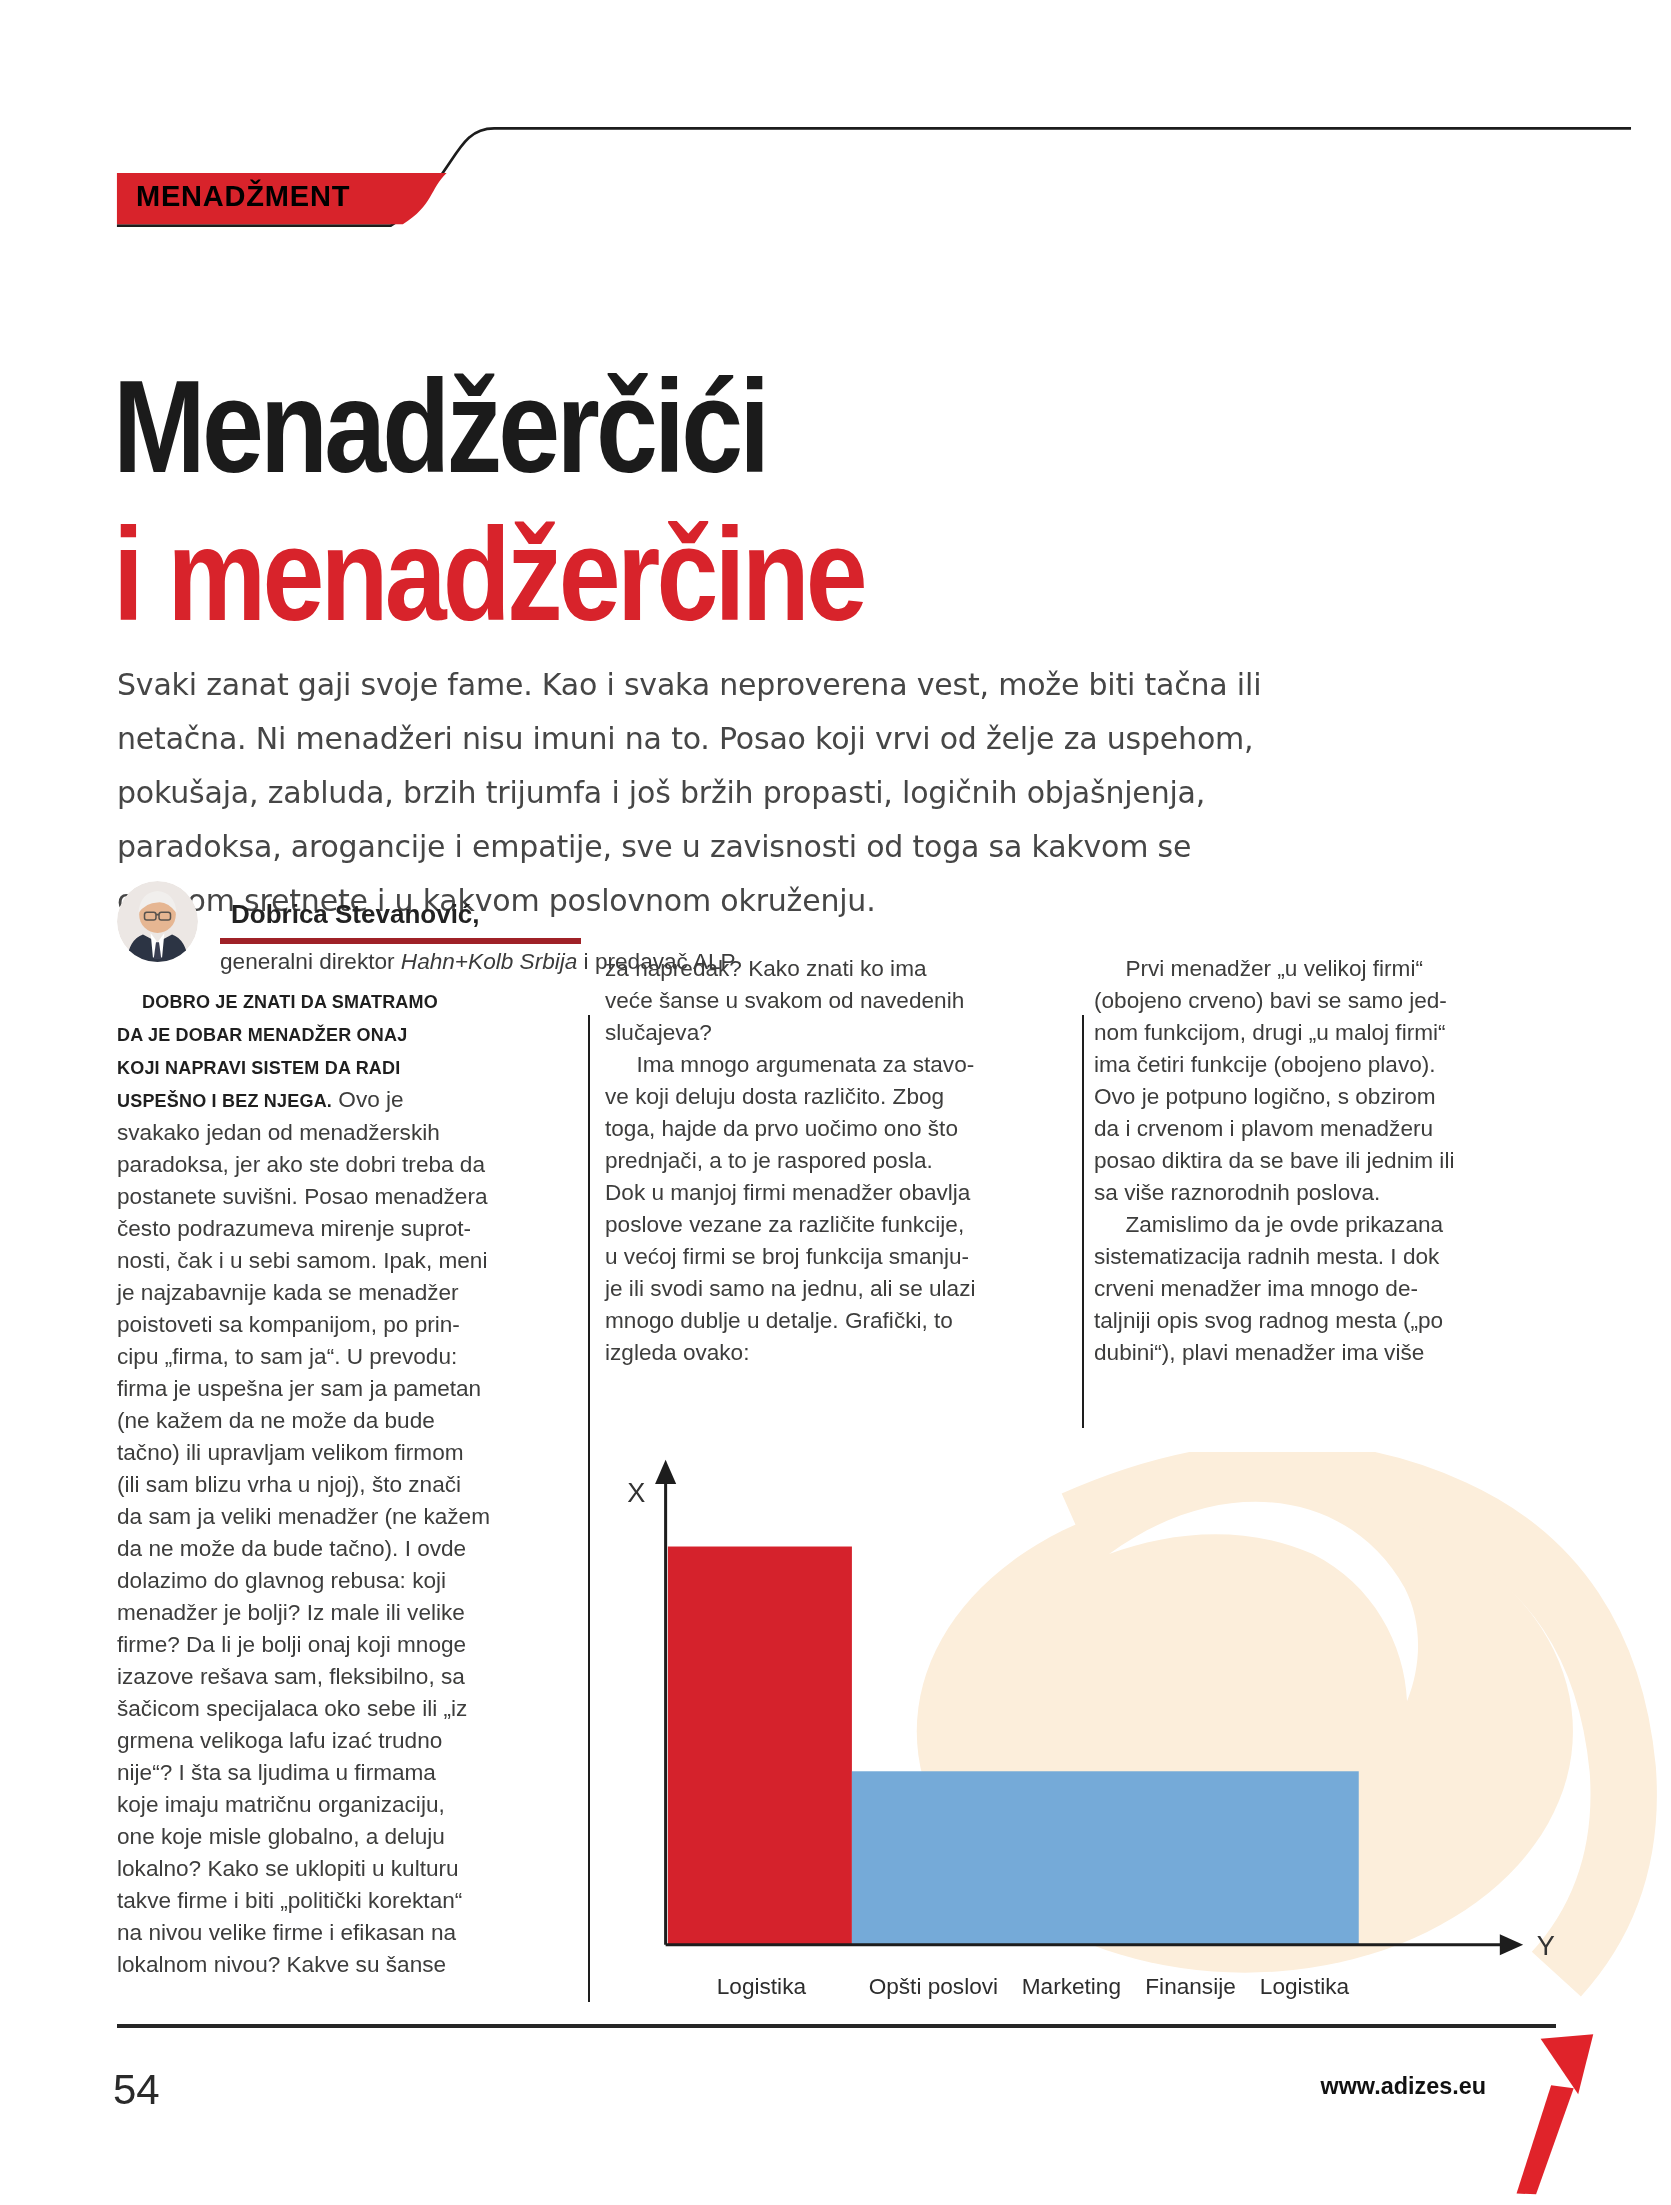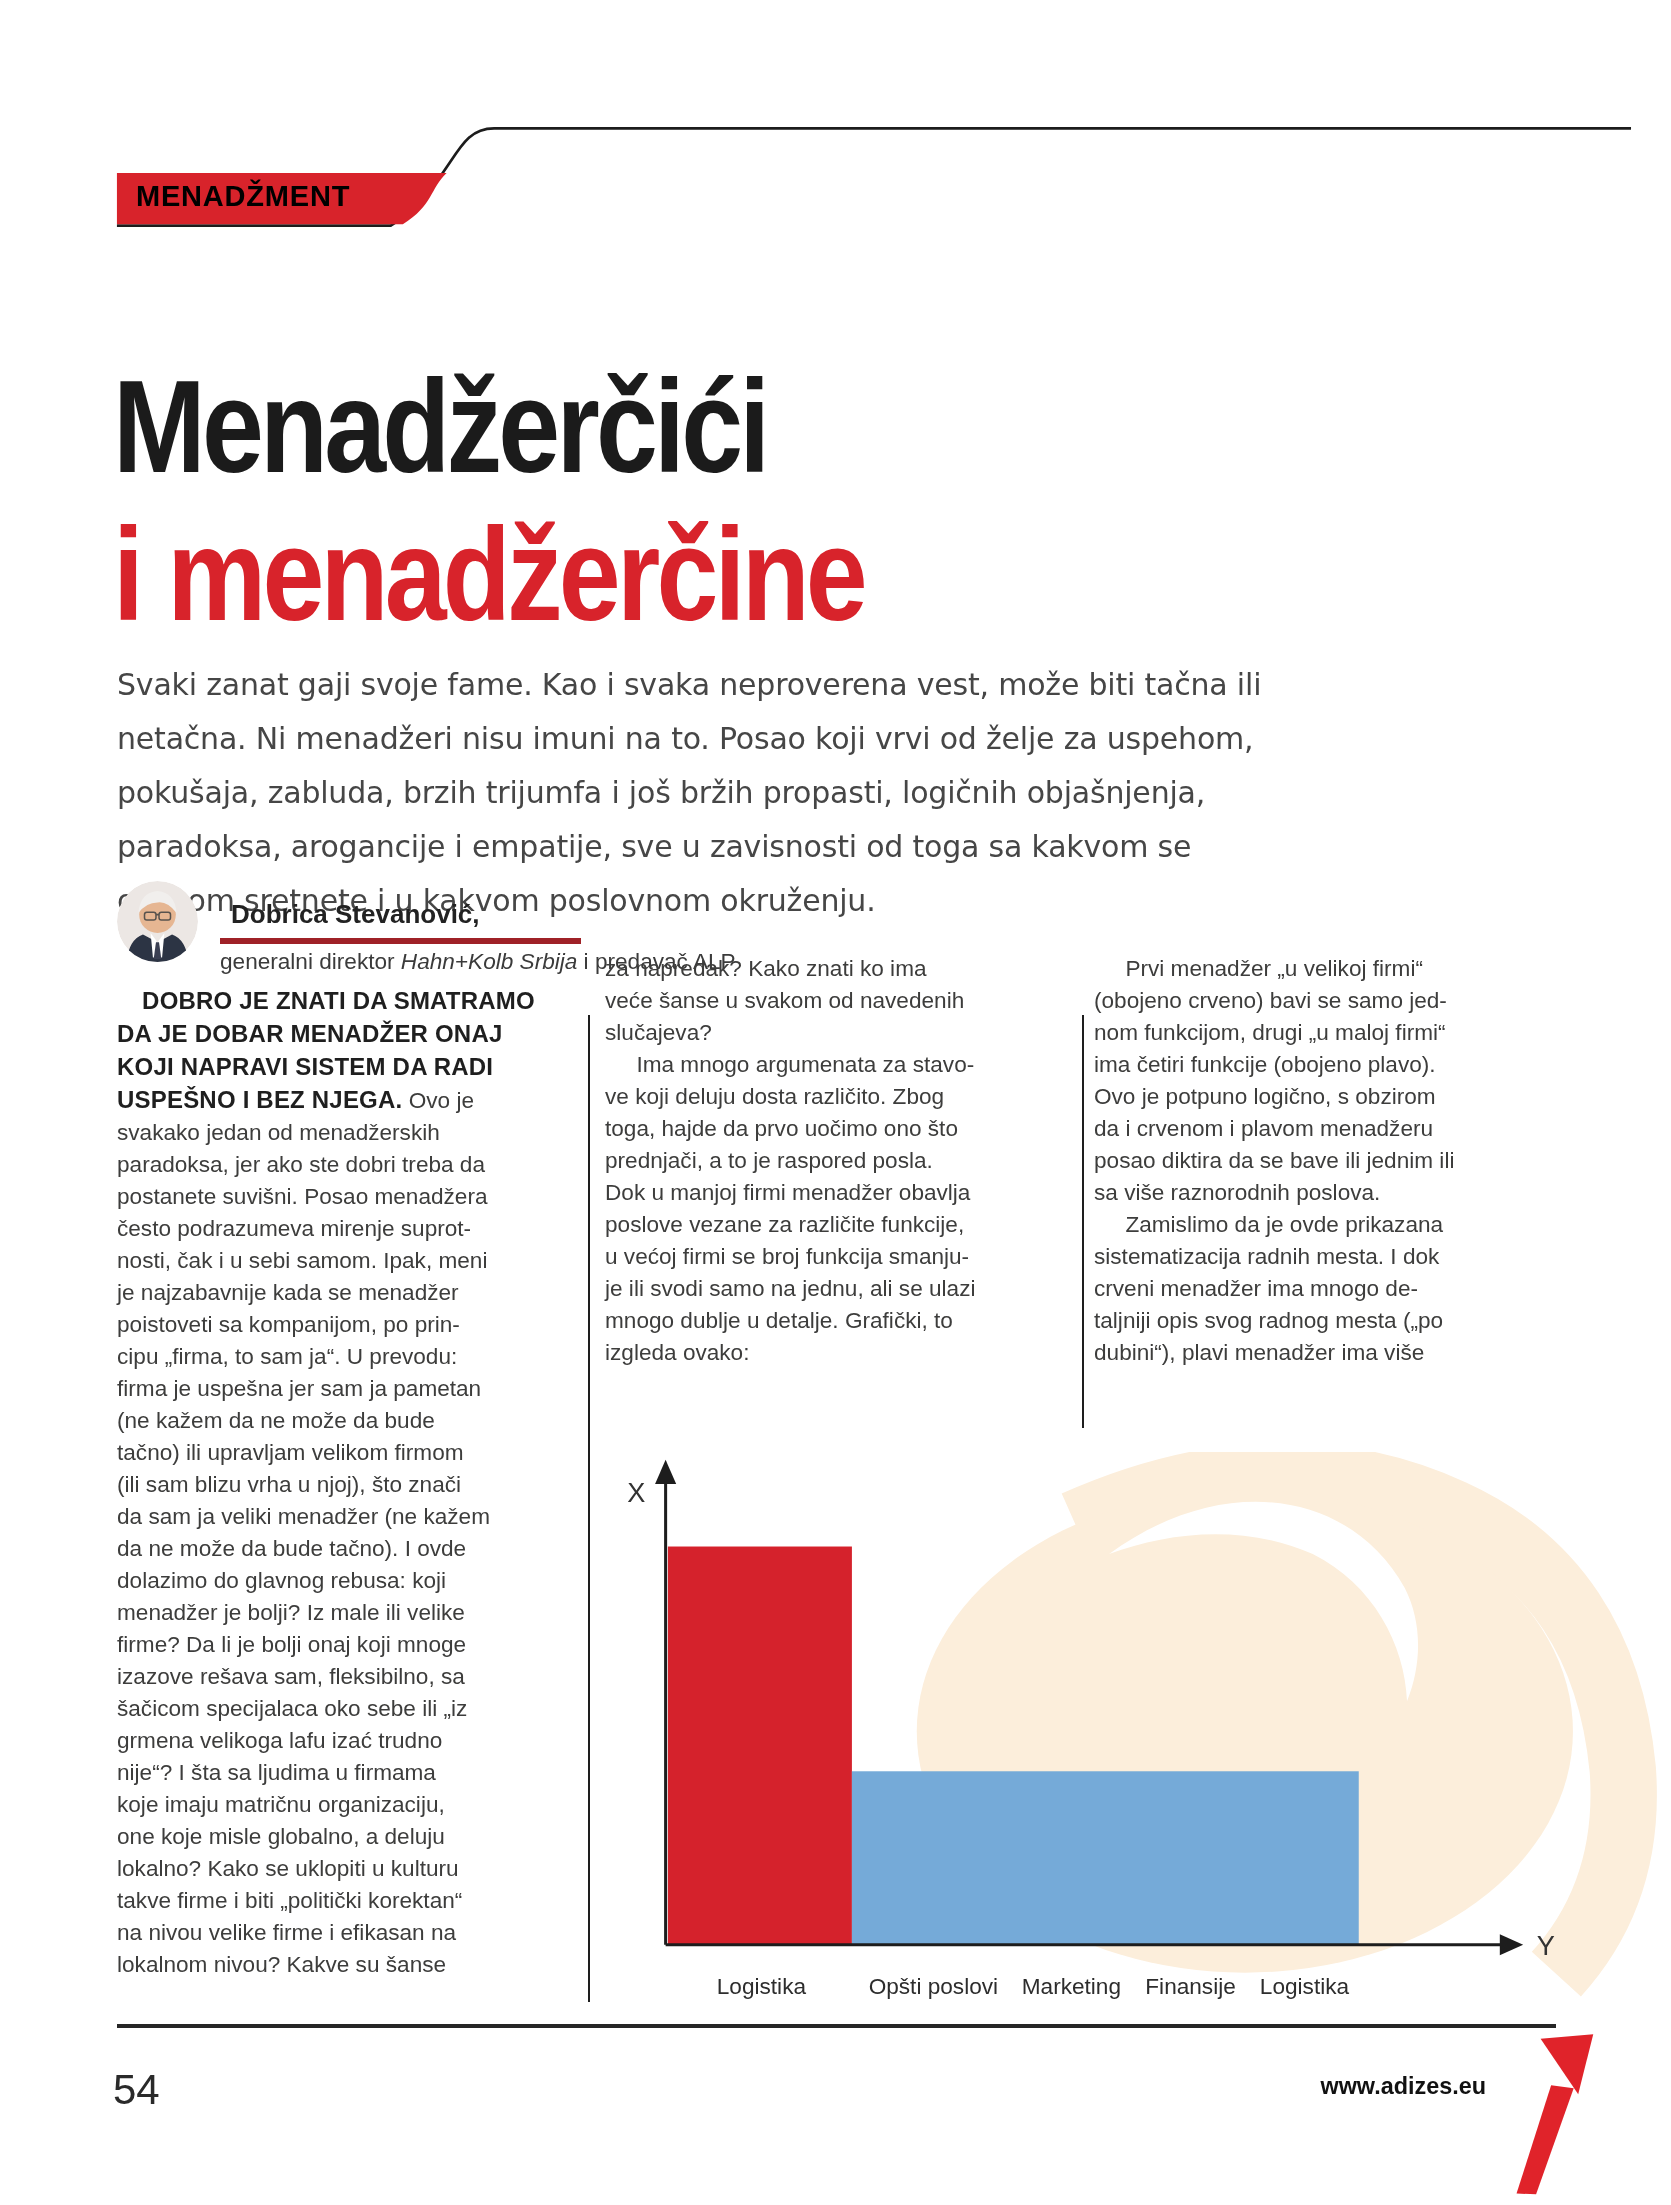--- a/index.html
+++ b/index.html
@@ -29,21 +29,21 @@
   .author-underline{left:220px;top:938px;width:361px;height:6px;}
   .author-role{left:220px;top:949px;font-size:22.6px;color:#3b3b3b;}
   .author-role .it{font-style:italic;}
 
   
   .col{top:953px;width:457px;font-size:22.6px;line-height:32px;color:#3d3d3c;
      white-space:pre-wrap;}
   #col1{left:117px;}
   #col2{left:605px;}
   #col3{left:1094px;}
-  .col .lead-bold{font-weight:700;font-size:24px;color:#1f1f1f;letter-spacing:0.2px;}
+  .col .lead-bold{font-weight:700;font-size:18px;color:#1f1f1f;letter-spacing:0.2px;}
   .vrule{width:2.3px;background:#1e1e1e;}
   #vrule1{left:588px;top:1015px;height:987px;}
   #vrule2{left:1082px;top:1015px;height:413px;}
 
   
   #chart-svg{left:600px;top:1452px;width:1071px;height:585px;}
   .chart-label{font-size:30px;fill:#2d2d2d;}
   .axis-label{font-size:36px;fill:#333;}
 
   

